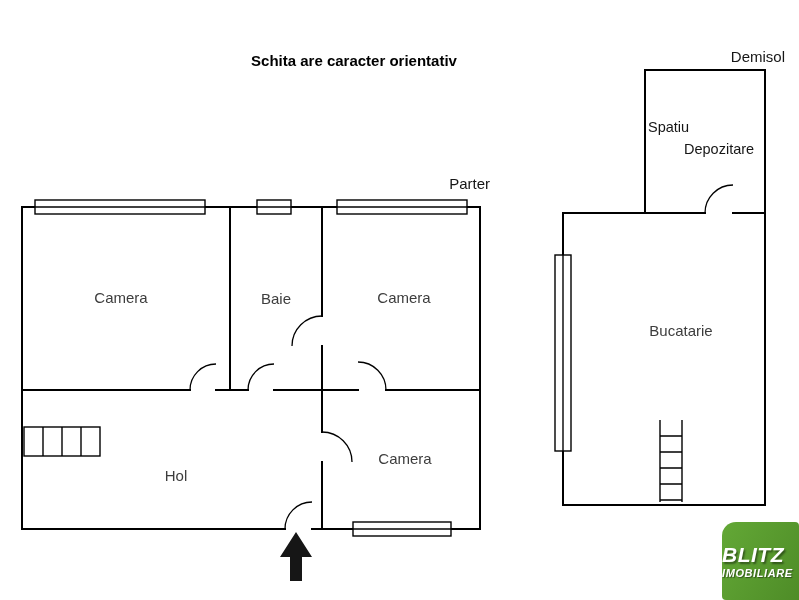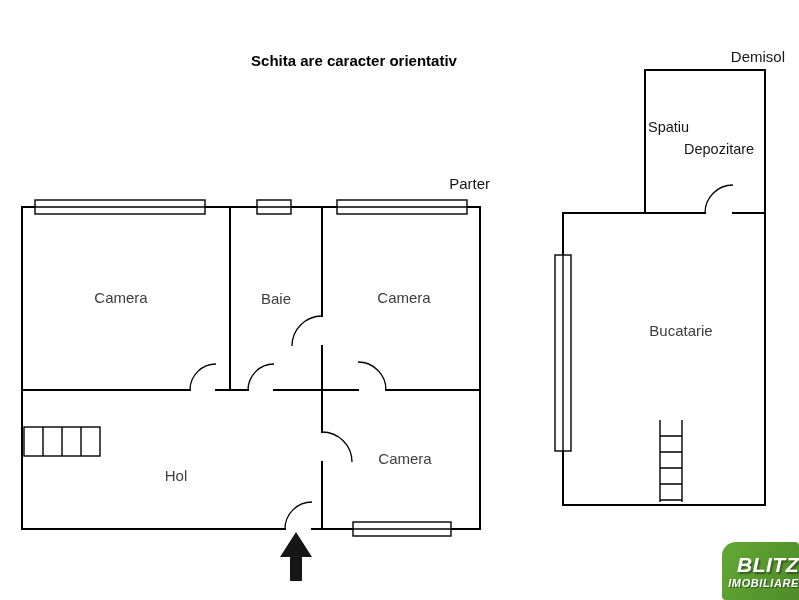--- a/index.html
+++ b/index.html
@@ -12,24 +12,24 @@
   .thin{fill:none;stroke:var(--wall,#000);stroke-width:1.4}
   .win{fill:#fff;stroke:var(--wall,#000);stroke-width:1.4}
   .door{fill:none;stroke:var(--wall,#000);stroke-width:1.3}
   text{font-family:"Liberation Sans",sans-serif}
   .room{font-size:15px;fill:var(--label,#3d3d3d)}
   .head{font-size:15px;fill:#161616}
   .title{font-size:15px;font-weight:bold;fill:#000}
   .sub{font-size:14.5px;fill:#161616}
   .arrow{fill:#161616;stroke:none}
   .logo{
-    position:absolute;right:0;bottom:0;width:77px;height:58px;
+    position:absolute;right:0;bottom:0;width:77px;height:78px;
     background:linear-gradient(120deg,var(--logo_green_light,#63a836),var(--logo_green_dark,#4e8c27));
     border-radius:14px 4px 0 4px;
-    display:flex;flex-direction:column;align-items:flex-end;justify-content:center;
+    display:flex;flex-direction:column;align-items:flex-start;justify-content:center;
     color:var(--logo_text,#fff);font-style:italic;
   }
   .logo-line1{font-weight:800;font-size:21px;letter-spacing:.5px;line-height:1;
     text-shadow:1.5px 1.5px 2px rgba(0,0,0,.45)}
   .logo-line2{font-size:11px;font-weight:700;letter-spacing:.6px;margin-top:2px;
     text-shadow:1px 1px 1px rgba(0,0,0,.45)}
 </style>
 </head>
 <body>
 

